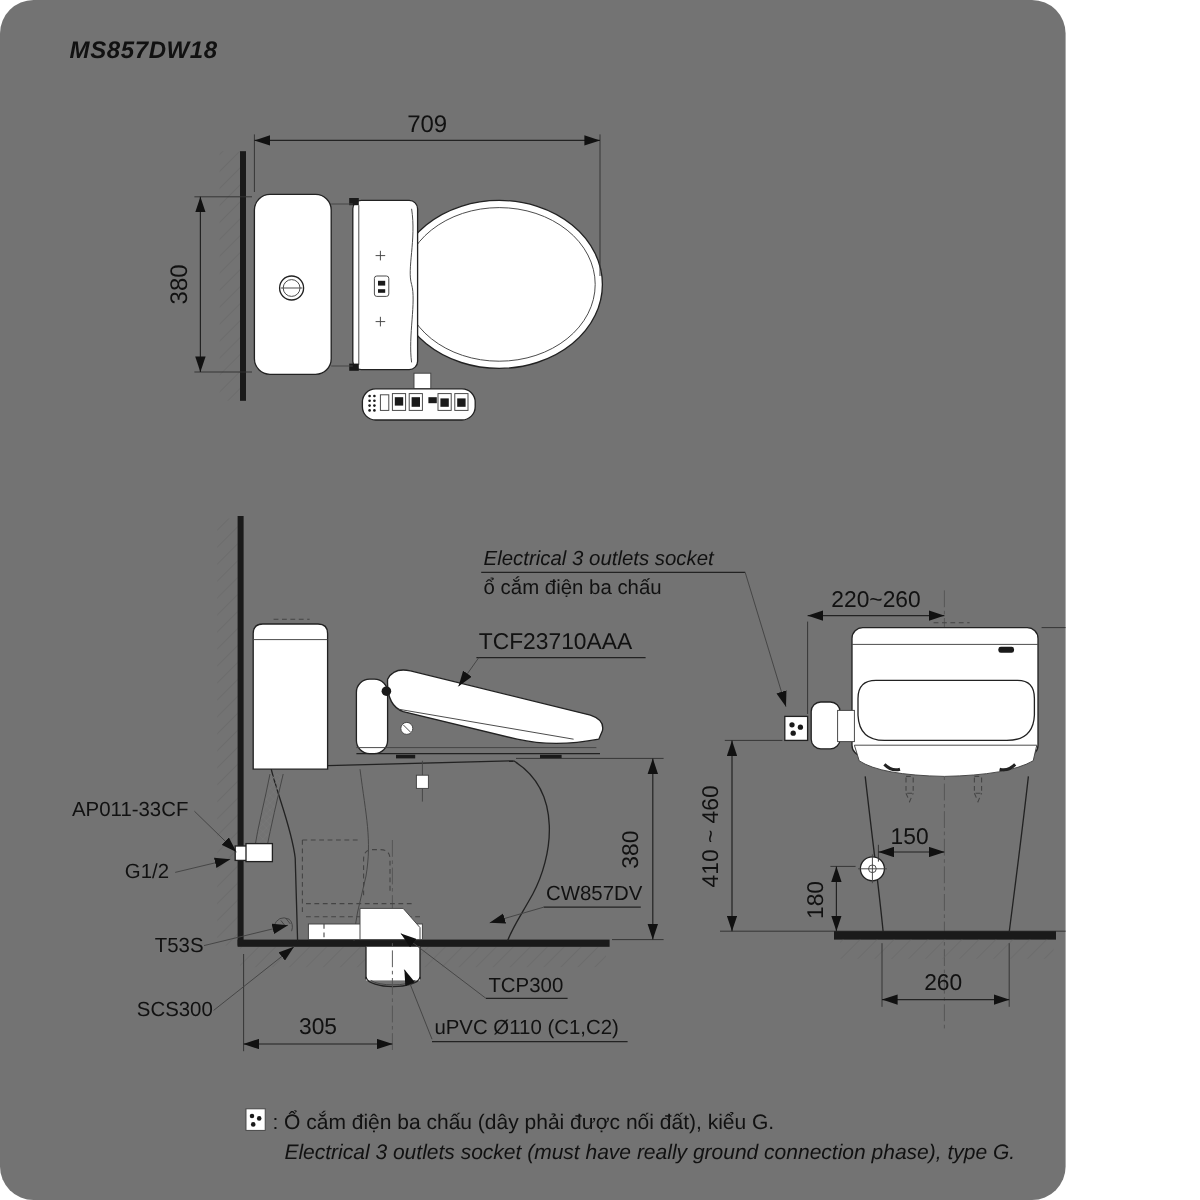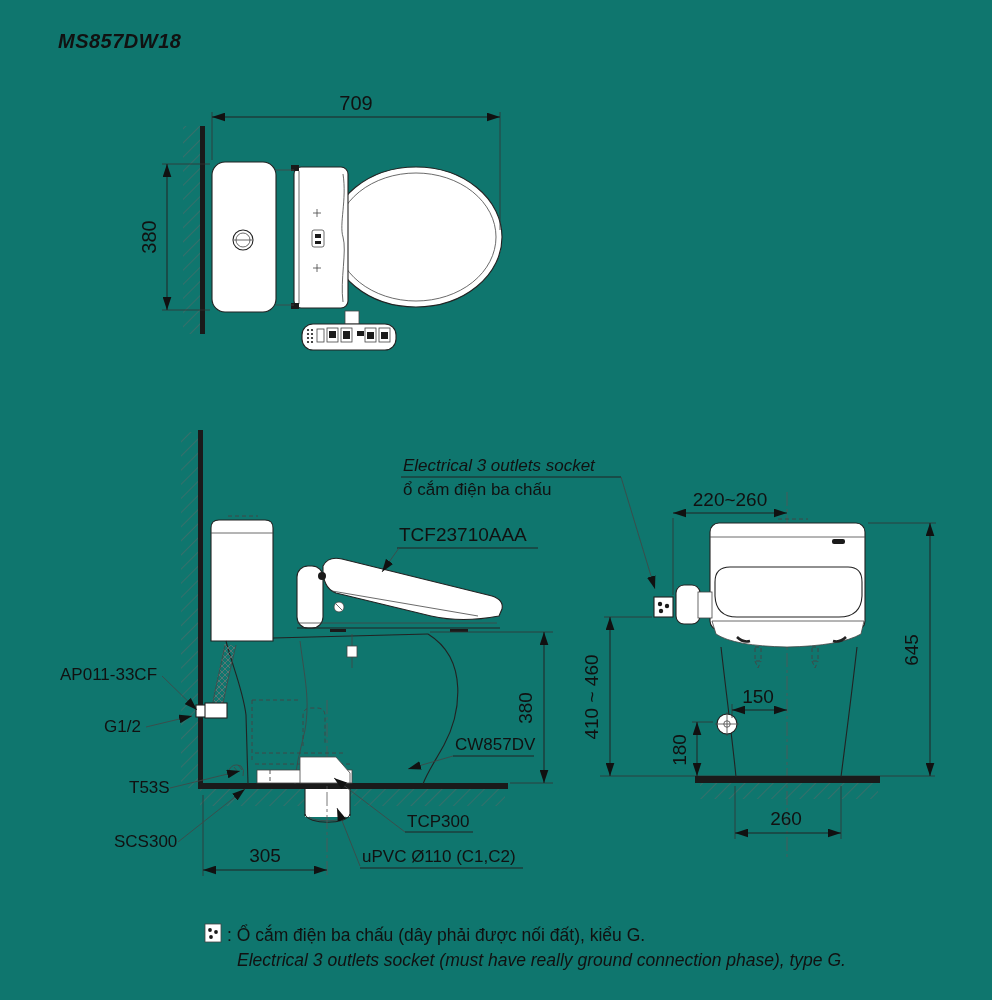--- a/index.html
+++ b/index.html
@@ -1,17 +1,17 @@
 <!DOCTYPE html>
 <html><head>
 <meta charset="utf-8">
 <style>
   html,body{margin:0;padding:0;background:#ffffff;}
-  .page{position:relative;width:992px;height:1000px;background:#0f766e;overflow:hidden;
-        font-family:"Liberation Sans", sans-serif;}
+  .page{position:relative;width:888px;height:1000px;background:#737373;overflow:hidden;
+        font-family:"Liberation Sans", sans-serif;border-radius:28px;}
   svg text{font-family:"Liberation Sans", sans-serif;fill:#111;}
   .title{font-size:20px;font-weight:bold;font-style:italic;letter-spacing:.5px;}
   .dim{font-size:19px;}
   .dim-lg{font-size:20px;}
   .lbl{font-size:17px;}
   .lbl-lg{font-size:19px;}
   .it{font-style:italic;}
   .note-t{font-size:17.5px;}
   .ln{stroke:#222;stroke-width:1.1;fill:none;}
   .ln-thin{stroke:#444;stroke-width:0.8;fill:none;}

